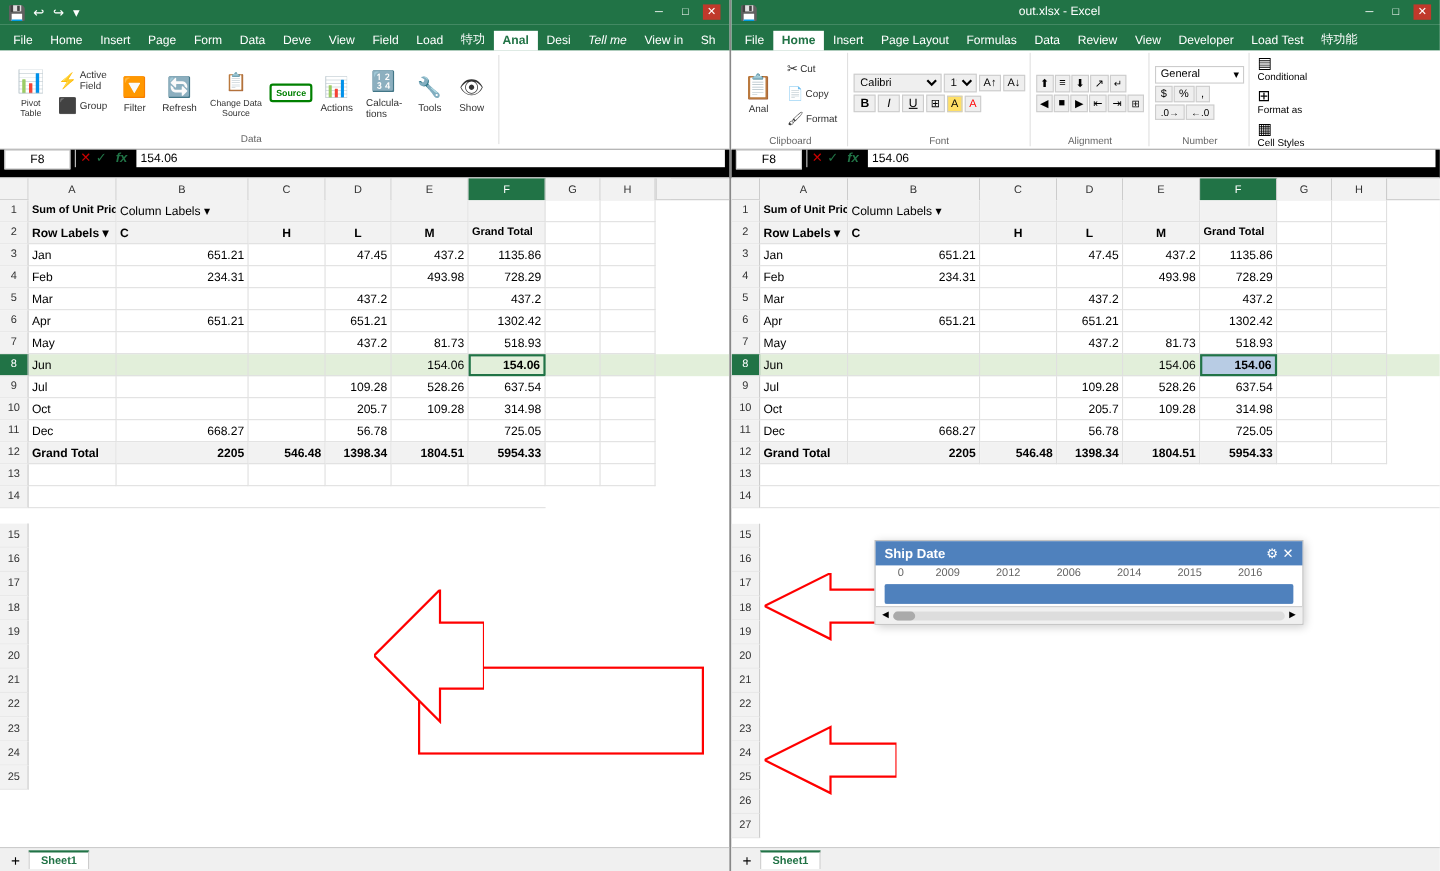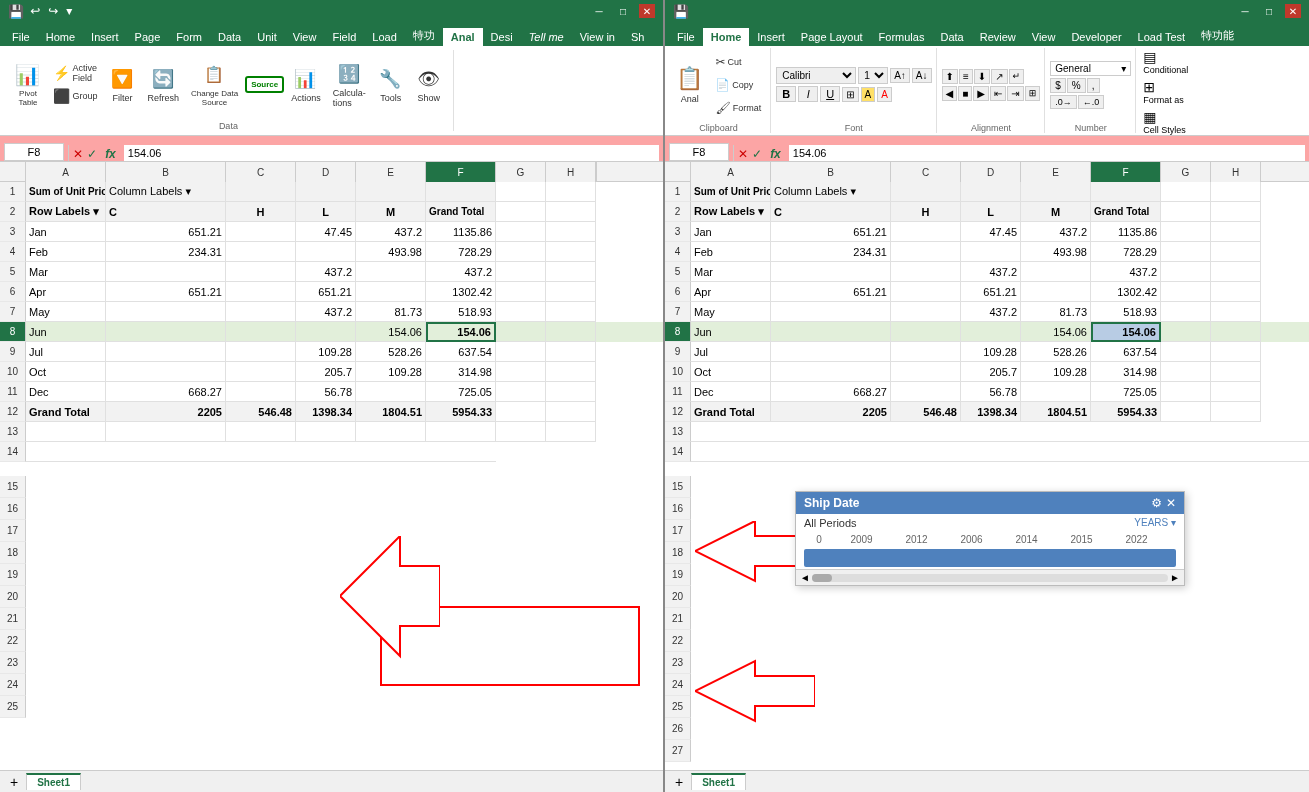--- a/index.html
+++ b/index.html
@@ -28,21 +28,21 @@
     
     .ribbon { height: 90px; background: #fff; border-bottom: 1px solid #ccc; display: flex; align-items: stretch; padding: 4px; gap: 2px; overflow: hidden; }
     .ribbon-group { display: flex; flex-direction: column; align-items: center; border-right: 1px solid #e0e0e0; padding: 0 6px; min-width: 40px; }
     .ribbon-group-label { font-size: 9px; color: #666; margin-top: auto; padding-top: 2px; }
     .ribbon-btns { display: flex; flex-direction: row; gap: 2px; flex: 1; align-items: center; }
     .ribbon-btn { display: flex; flex-direction: column; align-items: center; justify-content: center; padding: 2px 4px; cursor: pointer; border: 1px solid transparent; min-width: 36px; height: 56px; font-size: 9px; color: #333; gap: 2px; }
     .ribbon-btn-icon { width: 24px; height: 24px; display: flex; align-items: center; justify-content: center; }
     .ribbon-btn-small { display: flex; flex-direction: row; align-items: center; padding: 2px 4px; cursor: pointer; border: 1px solid transparent; height: 22px; font-size: 9px; color: #333; gap: 2px; }
     
     
-    .formula-bar { height: 26px; background: #fca5a5; border-bottom: 1px solid #ccc; display: flex; align-items: flex-end; padding: 0 4px; gap: 4px; }
+    .formula-bar { height: 26px; background: #000000; border-bottom: 1px solid #ccc; display: flex; align-items: flex-start; padding: 0 4px; gap: 4px; }
     .cell-ref-box { width: 60px; border: 1px solid #ccc; padding: 2px 4px; font-size: 11px; text-align: center; }
     .formula-divider { width: 1px; height: 16px; background: #ccc; }
     .formula-icons { display: flex; gap: 4px; align-items: center; }
     .fx-icon { font-style: italic; color: #217346; font-weight: bold; font-size: 12px; padding: 0 4px; }
     .formula-input { flex: 1; border: none; outline: none; font-size: 11px; padding: 2px 4px; }
     
     
     .spreadsheet { flex: 1; overflow: hidden; position: relative; }
     
     
@@ -105,21 +105,21 @@
       </div>
     </div>
 
     <div class="ribbon-tabs">
       <button class="ribbon-tab">File</button>
       <button class="ribbon-tab">Home</button>
       <button class="ribbon-tab">Insert</button>
       <button class="ribbon-tab">Page</button>
       <button class="ribbon-tab">Form</button>
       <button class="ribbon-tab">Data</button>
-      <button class="ribbon-tab">Unit</button>
+      <button class="ribbon-tab">Deve</button>
       <button class="ribbon-tab">View</button>
       <button class="ribbon-tab">Field</button>
       <button class="ribbon-tab">Load</button>
       <button class="ribbon-tab">特功</button>
       <button class="ribbon-tab active">Anal</button>
       <button class="ribbon-tab">Desi</button>
       <button class="ribbon-tab" style="font-style:italic;">Tell me</button>
       <button class="ribbon-tab">View in</button>
       <button class="ribbon-tab">Sh</button>
     </div>
@@ -431,20 +431,21 @@
       </div>
     </div>
   </div>
 
   <div class="right-pane">
 
     <div class="title-bar" style="background:#217346;">
       <div class="title-bar-left">
         <span style="font-size:13px;">💾</span>
       </div>
+      <div class="title-bar-center">out.xlsx - Excel</div>
       <div class="title-bar-right">
         <button class="win-btn">─</button>
         <button class="win-btn">□</button>
         <button class="win-btn" style="background:#c0392b;">✕</button>
       </div>
     </div>
 
     <div class="ribbon-tabs">
       <button class="ribbon-tab">File</button>
       <button class="ribbon-tab active">Home</button>
@@ -808,32 +809,28 @@
           </div>
 
           <div class="timeline-widget" style="left:130px;top:15px;width:390px;">
             <div class="timeline-header">
               <span>Ship Date</span>
               <div style="display:flex;gap:4px;">
                 <button style="background:transparent;border:none;color:white;cursor:pointer;font-size:12px;">⚙</button>
                 <button style="background:transparent;border:none;color:white;cursor:pointer;font-size:12px;">✕</button>
               </div>
             </div>
-            <div class="timeline-all-periods">
-              <span>All Periods</span>
-              <span style="color:#4f81bd;font-size:10px;cursor:pointer;">YEARS ▾</span>
-            </div>
             <div class="timeline-years-row">
               <span style="width:30px;font-size:10px;color:#666;text-align:center;">0</span>
               <span style="width:55px;font-size:10px;color:#666;text-align:center;">2009</span>
               <span style="width:55px;font-size:10px;color:#666;text-align:center;">2012</span>
               <span style="width:55px;font-size:10px;color:#666;text-align:center;">2006</span>
               <span style="width:55px;font-size:10px;color:#666;text-align:center;">2014</span>
               <span style="width:55px;font-size:10px;color:#666;text-align:center;">2015</span>
-              <span style="width:55px;font-size:10px;color:#666;text-align:center;">2022</span>
+              <span style="width:55px;font-size:10px;color:#666;text-align:center;">2016</span>
             </div>
             <div class="timeline-bar-container">
               <div class="timeline-bar-fill"></div>
             </div>
             <div class="timeline-scroll">
               <button style="background:transparent;border:none;cursor:pointer;font-size:10px;">◄</button>
               <div class="timeline-scroll-track">
                 <div class="timeline-scroll-thumb"></div>
               </div>
               <button style="background:transparent;border:none;cursor:pointer;font-size:10px;">►</button>

